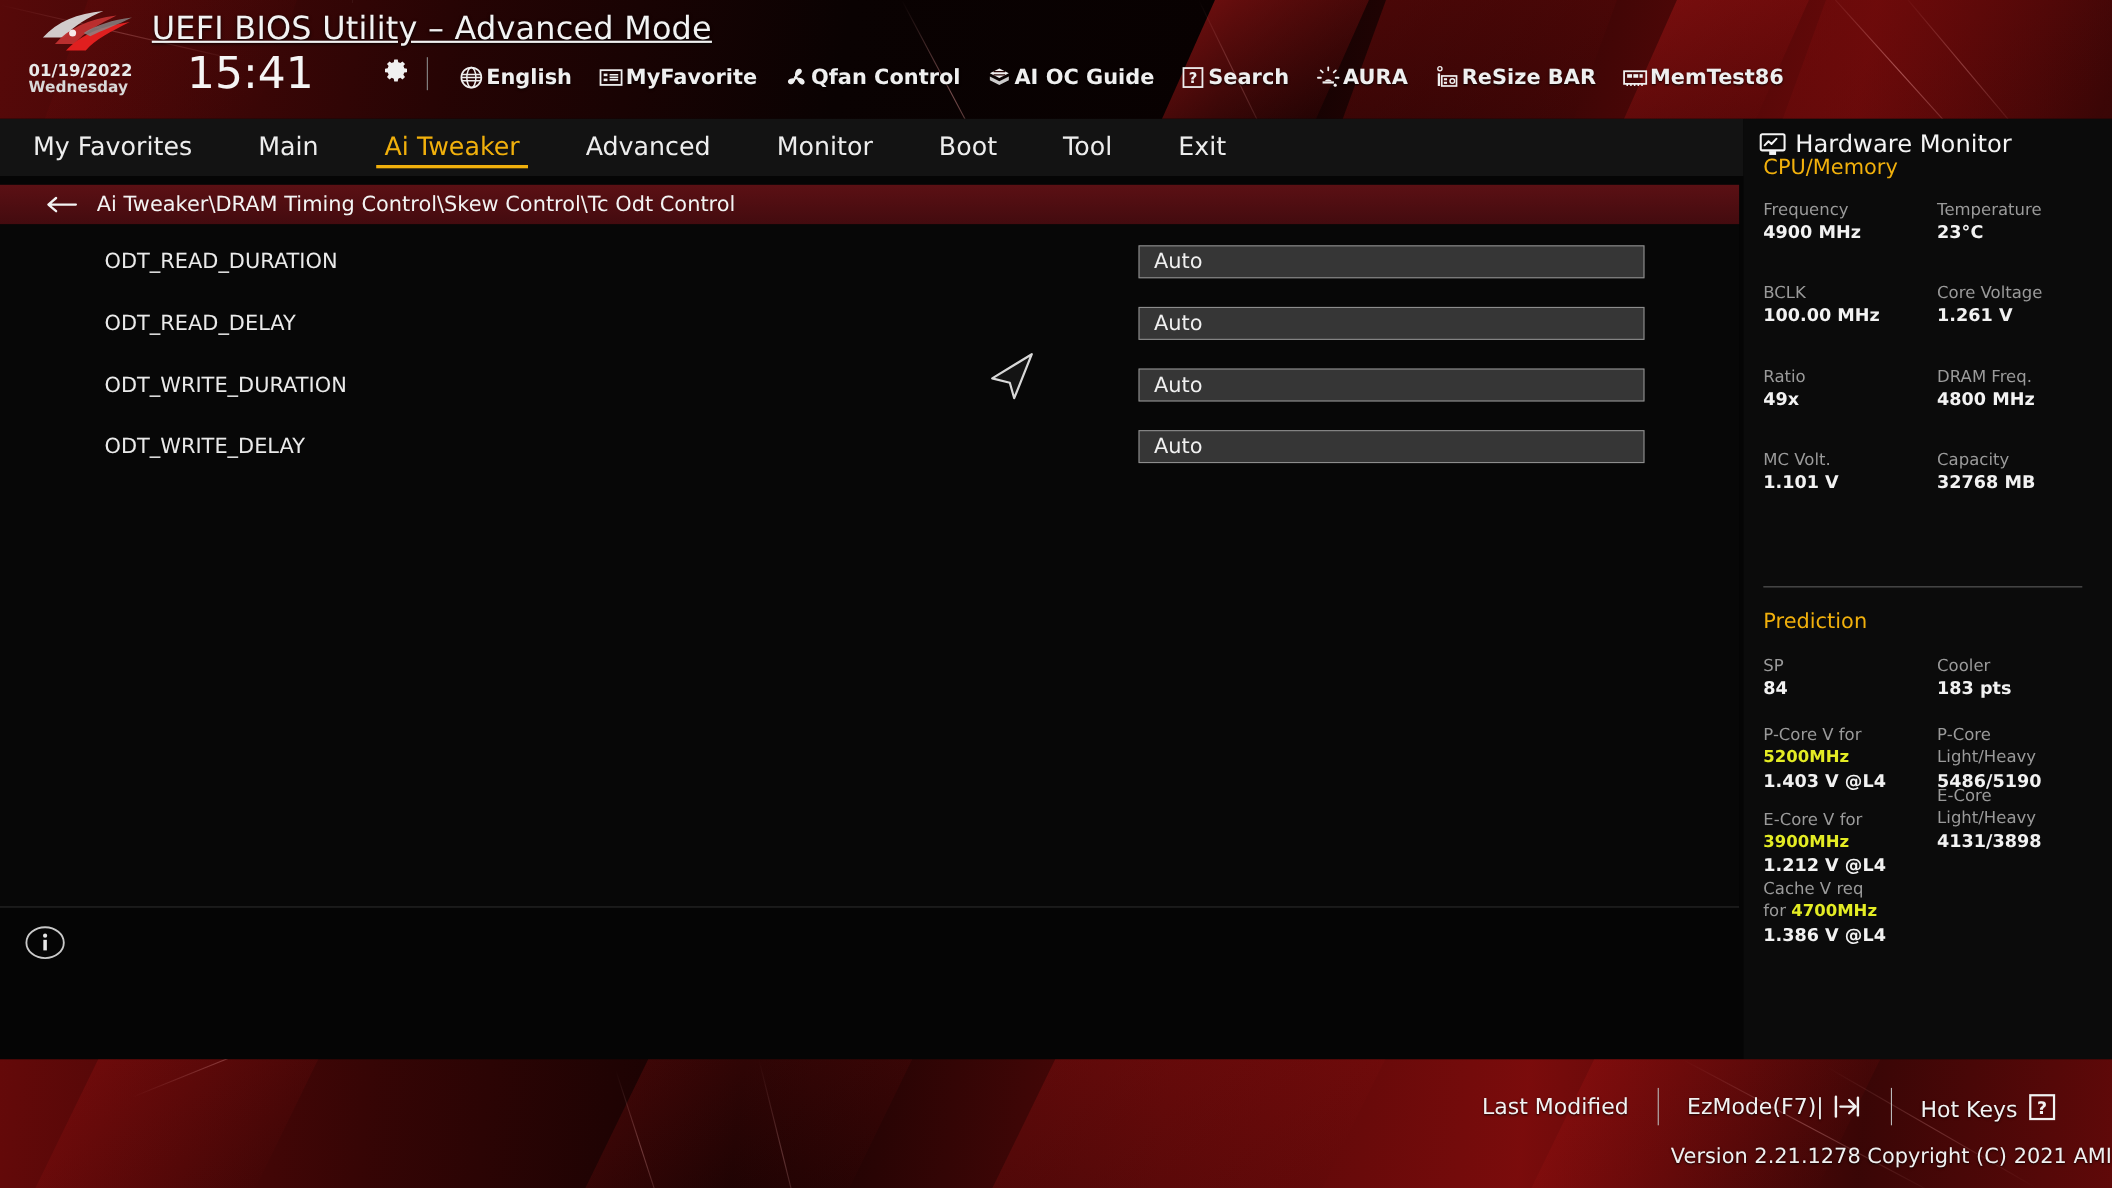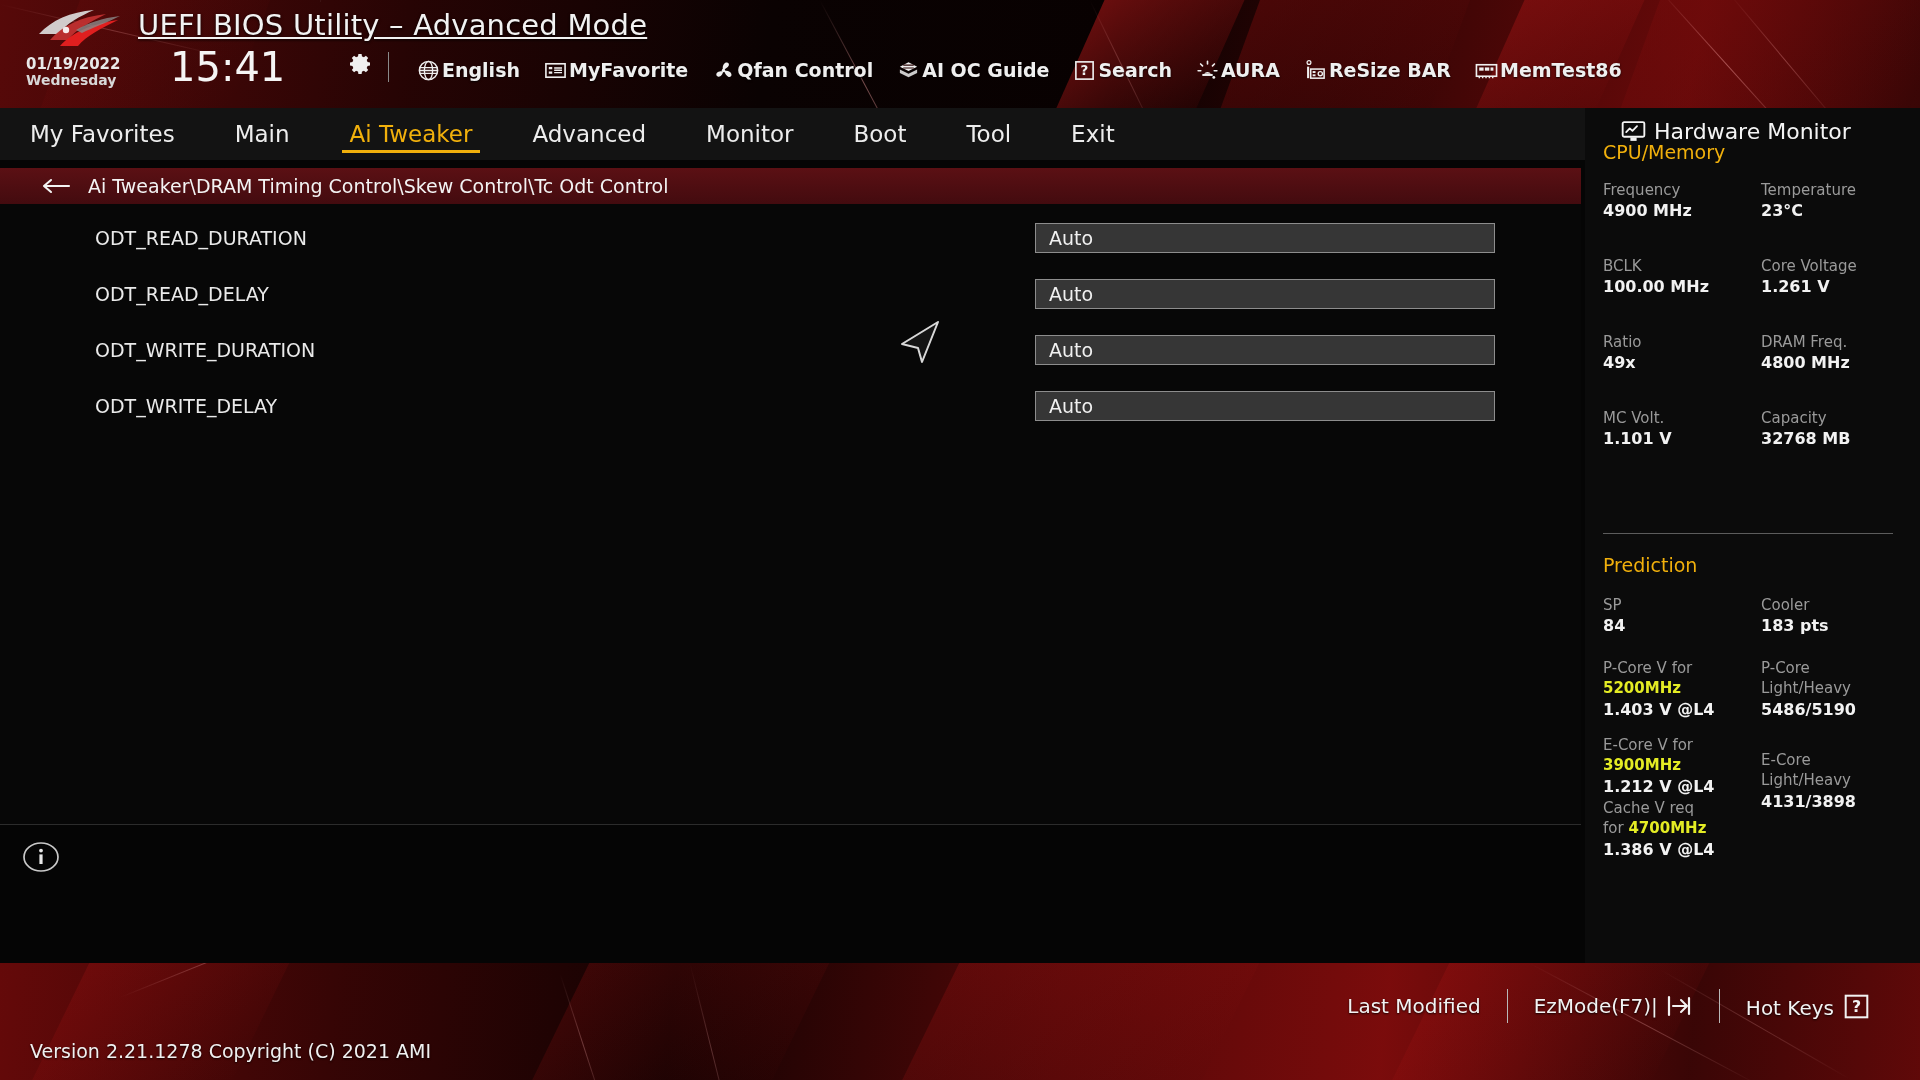--- a/index.html
+++ b/index.html
@@ -102,21 +102,21 @@
 
   .info-circle { position:absolute; left:22px; top:838px; width:38px; height:38px; cursor:pointer; }
 
   .cursor-arrow { position:absolute; left:898px; top:318px; width:46px; height:52px; pointer-events:none; }
 
   
   .hwpanel {
     position:absolute; left:1585px; top:108px; width:335px; height:855px;
     background:#0b0b0b;
   }
-  .hw-title { position:absolute; left:14px; top:11px; display:flex; align-items:center; gap:8px;margin-left:22px; }
+  .hw-title { position:absolute; left:14px; top:11px; display:flex; align-items:center; gap:8px; }
   .hw-title .hw-lbl { font-size:22px; color:#f4f4f4; font-weight:400; }
   .hw-sect { position:absolute; left:18px; font-size:19px; color:#f1b00c; font-weight:400; }
   .hw-cell { position:absolute; width:150px; }
   .hw-k { font-size:15px; color:#9a9a9a; font-weight:400; line-height:1.35; }
   .hw-v { font-size:16px; color:#f2f2f2; font-weight:700; line-height:1.4; }
   .hw-hl { color:#e4ec24; font-weight:700; }
   .hw-rule { position:absolute; left:18px; width:290px; height:1px; background:#5c5c5c; }
 
   
   .footer {
@@ -132,22 +132,22 @@
   }
   .footer .fshard {
     position:absolute; background:linear-gradient(140deg, rgba(175,20,20,.5), rgba(60,6,6,.12));
     transform:skewX(-26deg);
   }
   .foot-right { position:absolute; right:24px; top:26px; display:flex; align-items:center; height:34px; }
   .fbtn { display:flex; align-items:flex-end; gap:9px; padding:0 26px; cursor:pointer; white-space:nowrap; }
   .fbtn .f-lbl { font-size:20px; color:#f2f2f2; font-weight:400; text-shadow:0 1px 2px rgba(0,0,0,.8); }
   .fsep { width:1px; height:34px; background:#b9b9b9; }
   .version {
-    position:absolute; left:0; width:1920px; top:1040px; text-align:left;
-    font-size:19px; color:#f0f0f0; font-weight:400; text-shadow:0 1px 2px rgba(0,0,0,.8);padding-left:30px;
+    position:absolute; left:0; width:1920px; top:1040px; text-align:right;
+    font-size:19px; color:#f0f0f0; font-weight:400; text-shadow:0 1px 2px rgba(0,0,0,.8);
   }
 </style>
 </head>
 <body>
 
 <div id="root">
 
   <div class="banner">
     <div class="shard" style="left:1080px; top:-10px; width:140px; height:130px;"></div>
     <div class="shard2" style="left:1240px; top:-20px; width:210px; height:150px;"></div>
@@ -416,21 +416,21 @@
       <div class="hw-k">P-Core</div>
       <div class="hw-k">Light/Heavy</div>
       <div class="hw-v">5486/5190</div>
     </div>
 
     <div class="hw-cell" style="left:18px; top:627px;">
       <div class="hw-k">E-Core V for</div>
       <div class="hw-k hw-hl">3900MHz</div>
       <div class="hw-v">1.212 V @L4</div>
     </div>
-    <div class="hw-cell" style="left:176px; top:642px;">
+    <div class="hw-cell" style="left:176px; top:605px;">
       <div class="hw-k">E-Core</div>
       <div class="hw-k">Light/Heavy</div>
       <div class="hw-v">4131/3898</div>
     </div>
 
     <div class="hw-cell" style="left:18px; top:690px;">
       <div class="hw-k">Cache V req</div>
       <div class="hw-k">
         <span>for</span>
         <span class="hw-hl">4700MHz</span>

